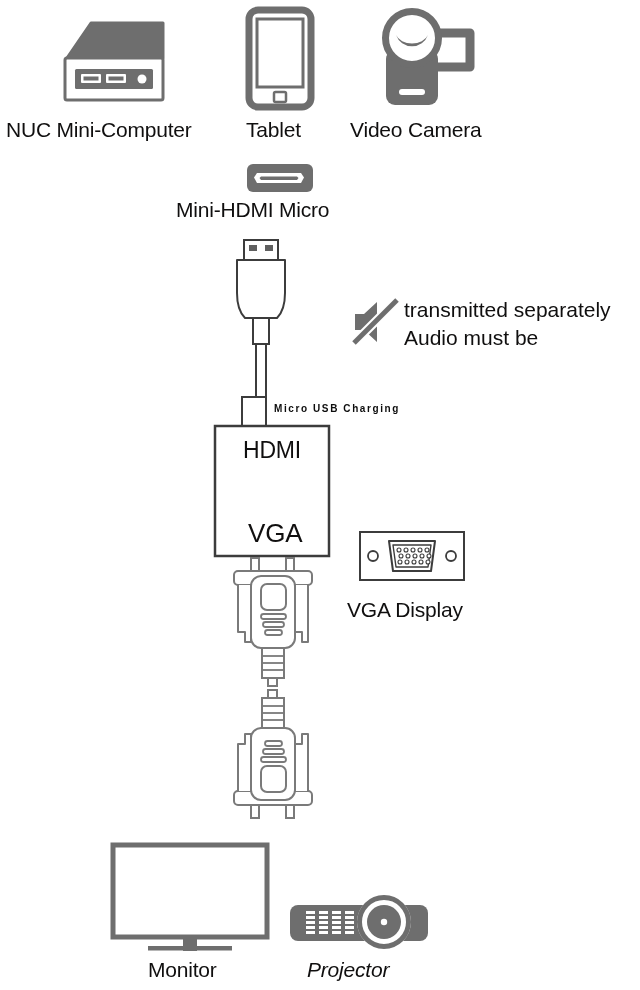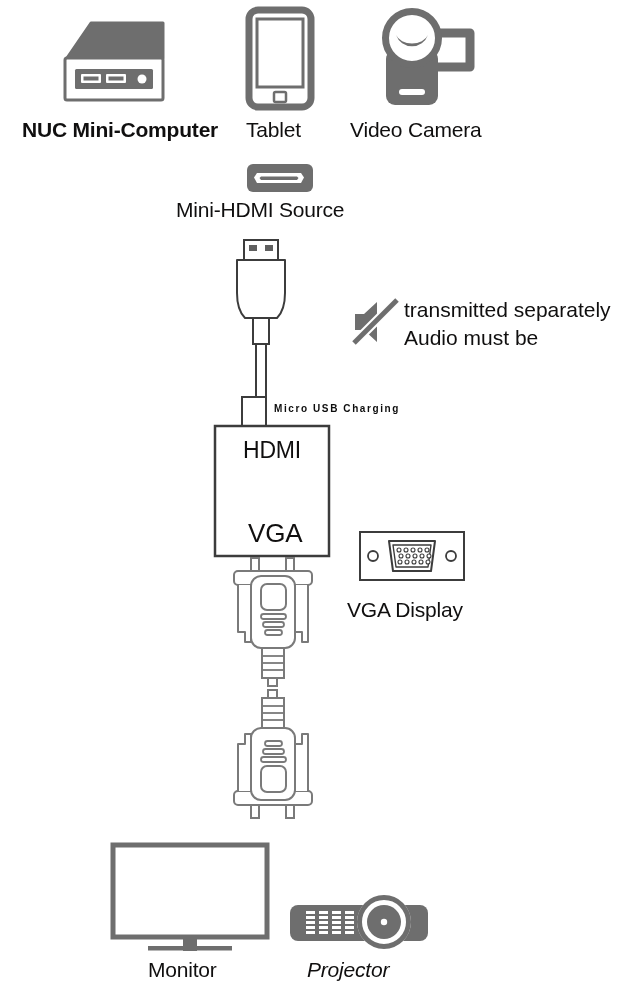--- a/index.html
+++ b/index.html
@@ -67,21 +67,21 @@
 
       <rect x="36" y="64" width="20" height="9" rx="1" fill="#ffffff"></rect>
       <rect x="38.5" y="66.5" width="15" height="4" fill="#6e6e6e"></rect>
 
       <rect x="61" y="64" width="20" height="9" rx="1" fill="#ffffff"></rect>
       <rect x="63.5" y="66.5" width="15" height="4" fill="#6e6e6e"></rect>
 
       <circle cx="97" cy="69" r="4.5" fill="#ffffff"></circle>
     </svg>
   </div>
-  <div class="label" style="left:22px; top:118px;font-weight:bold;">NUC Mini-Computer</div>
+  <div class="label" style="left:6px; top:118px;">NUC Mini-Computer</div>
 
   <div class="node" style="left:245px; top:7px;">
     <svg width="70" height="103" viewBox="0 0 70 103">
       <rect x="4" y="3" width="62" height="97" rx="9" ry="9" fill="none" stroke="#6e6e6e" stroke-width="7"></rect>
       <rect x="12" y="12" width="46" height="68" fill="#ffffff" stroke="#6e6e6e" stroke-width="3"></rect>
       <rect x="29" y="85" width="12" height="10" rx="1.5" fill="#ffffff" stroke="#6e6e6e" stroke-width="2.5"></rect>
     </svg>
   </div>
   <div class="label" style="left:246px; top:118px;">Tablet</div>
 
@@ -102,21 +102,21 @@
   </div>
   <div class="label" style="left:350px; top:118px;">Video Camera</div>
 
   <div class="node" style="left:245px; top:160px;">
     <svg width="70" height="36" viewBox="0 0 70 36">
       <rect x="2" y="4" width="66" height="28" rx="6" fill="#6e6e6e"></rect>
       <path d="M12 13 L56 13 L59 17.5 L56 23 L12 23 L9 17.5 Z" fill="#ffffff"></path>
       <path d="M16 16.5 L52 16.5 L53.5 18 L52 20 L16 20 L14.5 18 Z" fill="#6e6e6e"></path>
     </svg>
   </div>
-  <div class="label" style="left:176px; top:198px;">Mini-HDMI Source</div>
+  <div class="label" style="left:176px; top:198px;">Mini-HDMI Micro</div>
 
   <div class="node" style="left:222px; top:238px;">
     <svg width="100" height="180" viewBox="0 0 100 180">
 
       <path d="M22 2 L56 2 L56 22 L22 22 Z" fill="#ffffff" stroke="#3c3c3c" stroke-width="2"></path>
       <rect x="27" y="7" width="8" height="6" fill="#5f5f5f"></rect>
       <rect x="43" y="7" width="8" height="6" fill="#5f5f5f"></rect>
 
       <path d="M15 22 L63 22 L63 55 Q63 72 55 80 L23 80 Q15 72 15 55 Z" fill="#ffffff" stroke="#3c3c3c" stroke-width="2" stroke-linejoin="round"></path>
 

